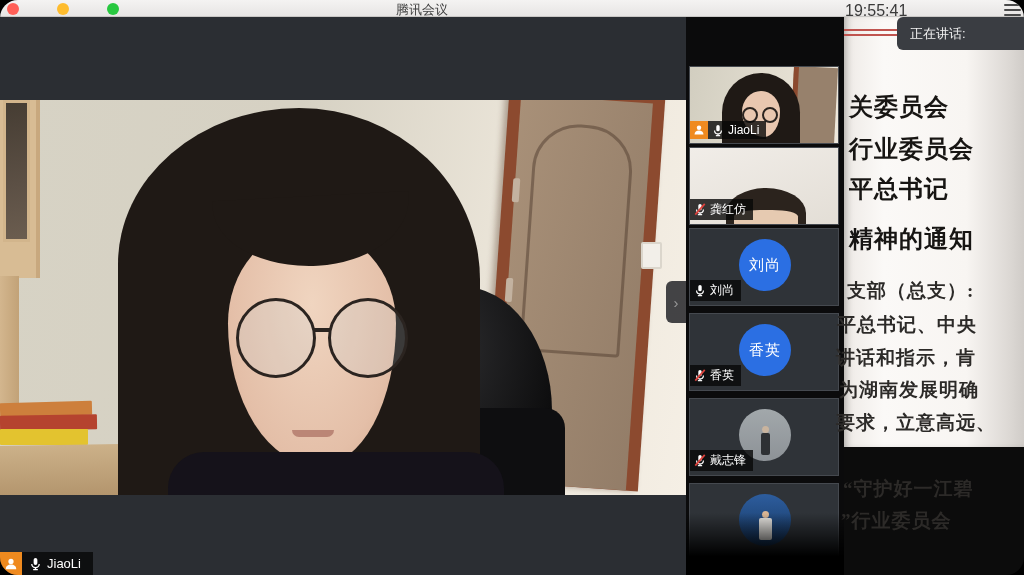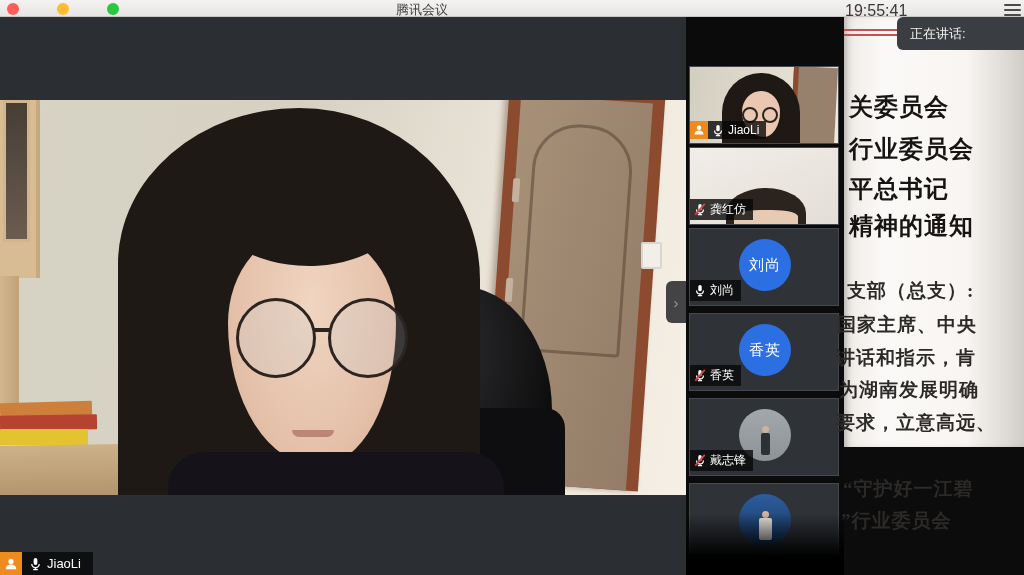--- a/index.html
+++ b/index.html
@@ -1,18 +1,18 @@
 <!DOCTYPE html>
 <html><head>
 <meta charset="utf-8">
 <style>
   * { margin:0; padding:0; box-sizing:border-box; }
   html,body { background:#000; }
   body { font-family:"Liberation Sans", sans-serif; }
-  .screen { position:relative; width:1024px; height:575px; overflow:hidden; background:#0c0c0c; }
+  .screen { position:relative; width:1024px; height:575px; overflow:hidden; background:#0c0c0c;border-radius:18px; }
 
   
   .titlebar { position:absolute; left:0; top:0; width:1024px; height:17px;
     background:linear-gradient(#f4f3f2,#e7e5e4); border-bottom:1px solid #c9c7c5; z-index:40; }
   .tl { position:absolute; top:3px; width:12px; height:12px; border-radius:50%; }
   .tl.red    { left:7px;   background:#ff5f57; }
   .tl.yellow { left:57px;  background:#febc2e; }
   .tl.green  { left:107px; background:#28c840; }
   .win-title { position:absolute; left:0; top:1px; width:844px; text-align:center;
     font-size:13px; color:#3d3d3d; }
@@ -315,24 +315,24 @@
     <div class="sidebar-fade"></div>
   </div>
 
   <div class="doc-panel">
     <div class="red-line r1"></div>
     <div class="red-line r2"></div>
 
     <div class="doc-title-line" style="top:74px">关委员会</div>
     <div class="doc-title-line" style="top:156px">平总书记</div>
     <div class="doc-title-line" style="top:116px">行业委员会</div>
-    <div class="doc-title-line" style="top:193px">精神的通知</div>
+    <div class="doc-title-line" style="top:206px">精神的通知</div>
 
     <div class="doc-body-line" style="top:261px; margin-left:-2px">支部（总支）:</div>
-    <div class="doc-body-line" style="top:295px; margin-left:-12px">国家主席、中央</div>
+    <div class="doc-body-line" style="top:295px; margin-left:-12px">平总书记、中央</div>
     <div class="doc-body-line" style="top:328px; margin-left:-13px">讲话和指示，肯</div>
     <div class="doc-body-line" style="top:393px; margin-left:-13px">要求，立意高远、</div>
     <div class="doc-body-line" style="top:360px; margin-left:-10px">为湖南发展明确</div>
     <div class="doc-body-line" style="top:459px; margin-left:-6px">“守护好一江碧</div>
     <div class="doc-body-line" style="top:491px; margin-left:-8px">”行业委员会</div>
   </div>
 
   <div class="speaking-badge">
     <span>正在讲话:</span>
   </div>

